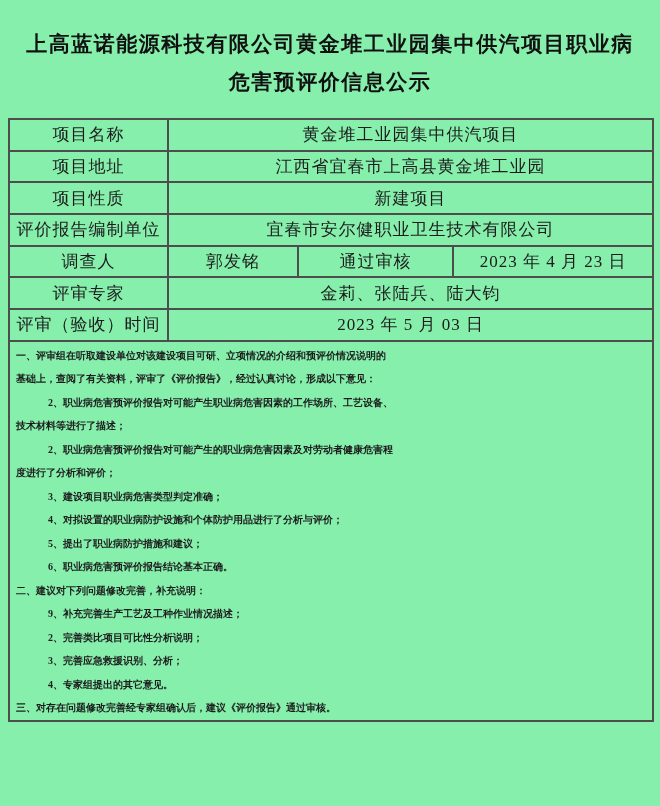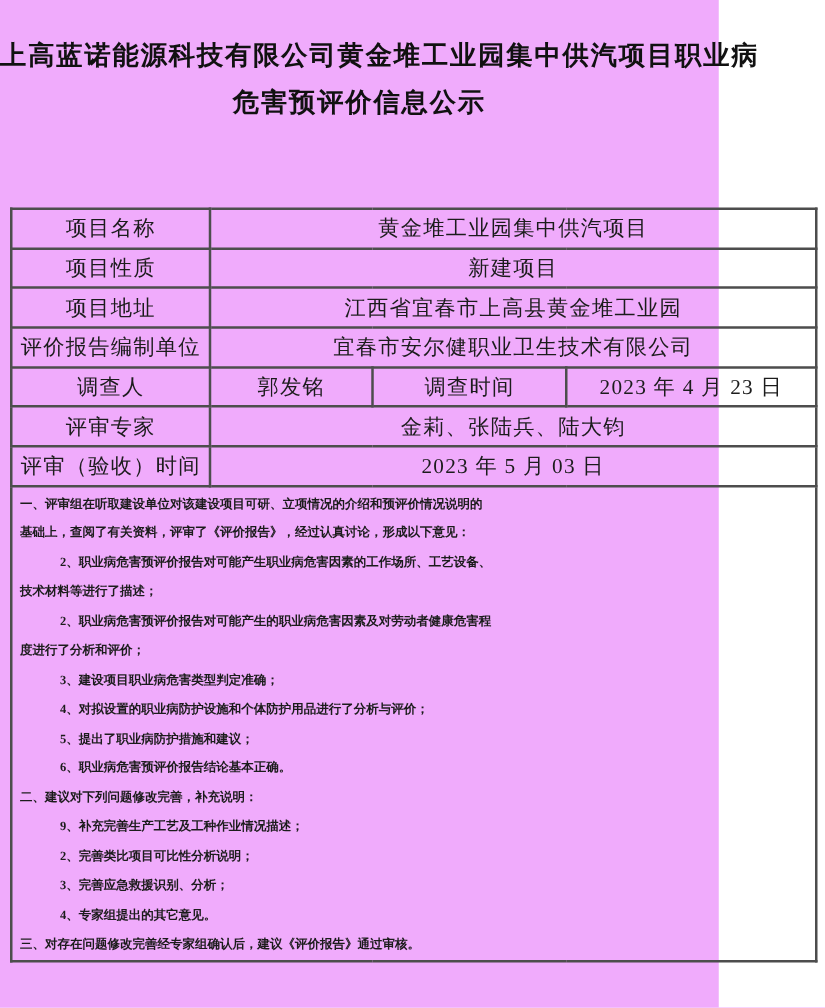--- a/index.html
+++ b/index.html
@@ -4,44 +4,43 @@
 <style>
   * { margin: 0; padding: 0; box-sizing: border-box; }
   html, body { width: 660px; height: 806px; }
   body {
     background: #ffffff;
     font-family: "Liberation Serif", "DejaVu Serif", serif;
     color: #1a1a1a;
     overflow: hidden;
   }
   .page {
-    width: 575px;
+    width: 660px;
     height: 806px;
     position: relative;
-    background: #f0abfc;
+    background: #86efac;
   }
   .doc-title {
     padding-top: 25px;
     text-align: center;
     font-size: 21px;
     font-weight: bold;
     letter-spacing: 1.5px;
     line-height: 38px;
     color: #111111;
   }
   .doc-title .t-line { display: block; white-space: nowrap; }
   table.info-table {
     position: absolute;
     left: 8px;
     top: 118px;
     width: 644px;
     border-collapse: collapse;
     table-layout: fixed;
     border: 2px solid #3f3f3f;
-    margin-top: 48px;
   }
   table.info-table td {
     border: 2px solid #4d4d4d;
     text-align: center;
     vertical-align: middle;
     font-size: 17px;
     letter-spacing: 1px;
     color: #1c1c1c;
     padding: 0;
     overflow: hidden;
@@ -81,35 +80,35 @@
       <col style="width:130px">
       <col style="width:155px">
       <col style="width:200px">
     </colgroup>
     <tbody>
       <tr class="data-row">
         <td>项目名称</td>
         <td colspan="3">黄金堆工业园集中供汽项目</td>
       </tr>
       <tr class="data-row">
+        <td>项目地址</td>
+        <td colspan="3">江西省宜春市上高县黄金堆工业园</td>
+      </tr>
+      <tr class="data-row">
         <td>项目性质</td>
         <td colspan="3">新建项目</td>
-      </tr>
-      <tr class="data-row">
-        <td>项目地址</td>
-        <td colspan="3">江西省宜春市上高县黄金堆工业园</td>
       </tr>
       <tr class="data-row">
         <td>评价报告编制单位</td>
         <td colspan="3">宜春市安尔健职业卫生技术有限公司</td>
       </tr>
       <tr class="data-row">
         <td>调查人</td>
         <td>郭发铭</td>
-        <td>调查时间</td>
+        <td>通过审核</td>
         <td>2023 年 4 月 23 日</td>
       </tr>
       <tr class="data-row">
         <td>评审专家</td>
         <td colspan="3">金莉、张陆兵、陆大钧</td>
       </tr>
       <tr class="data-row">
         <td>评审（验收）时间</td>
         <td colspan="3">2023 年 5 月 03 日</td>
       </tr>

